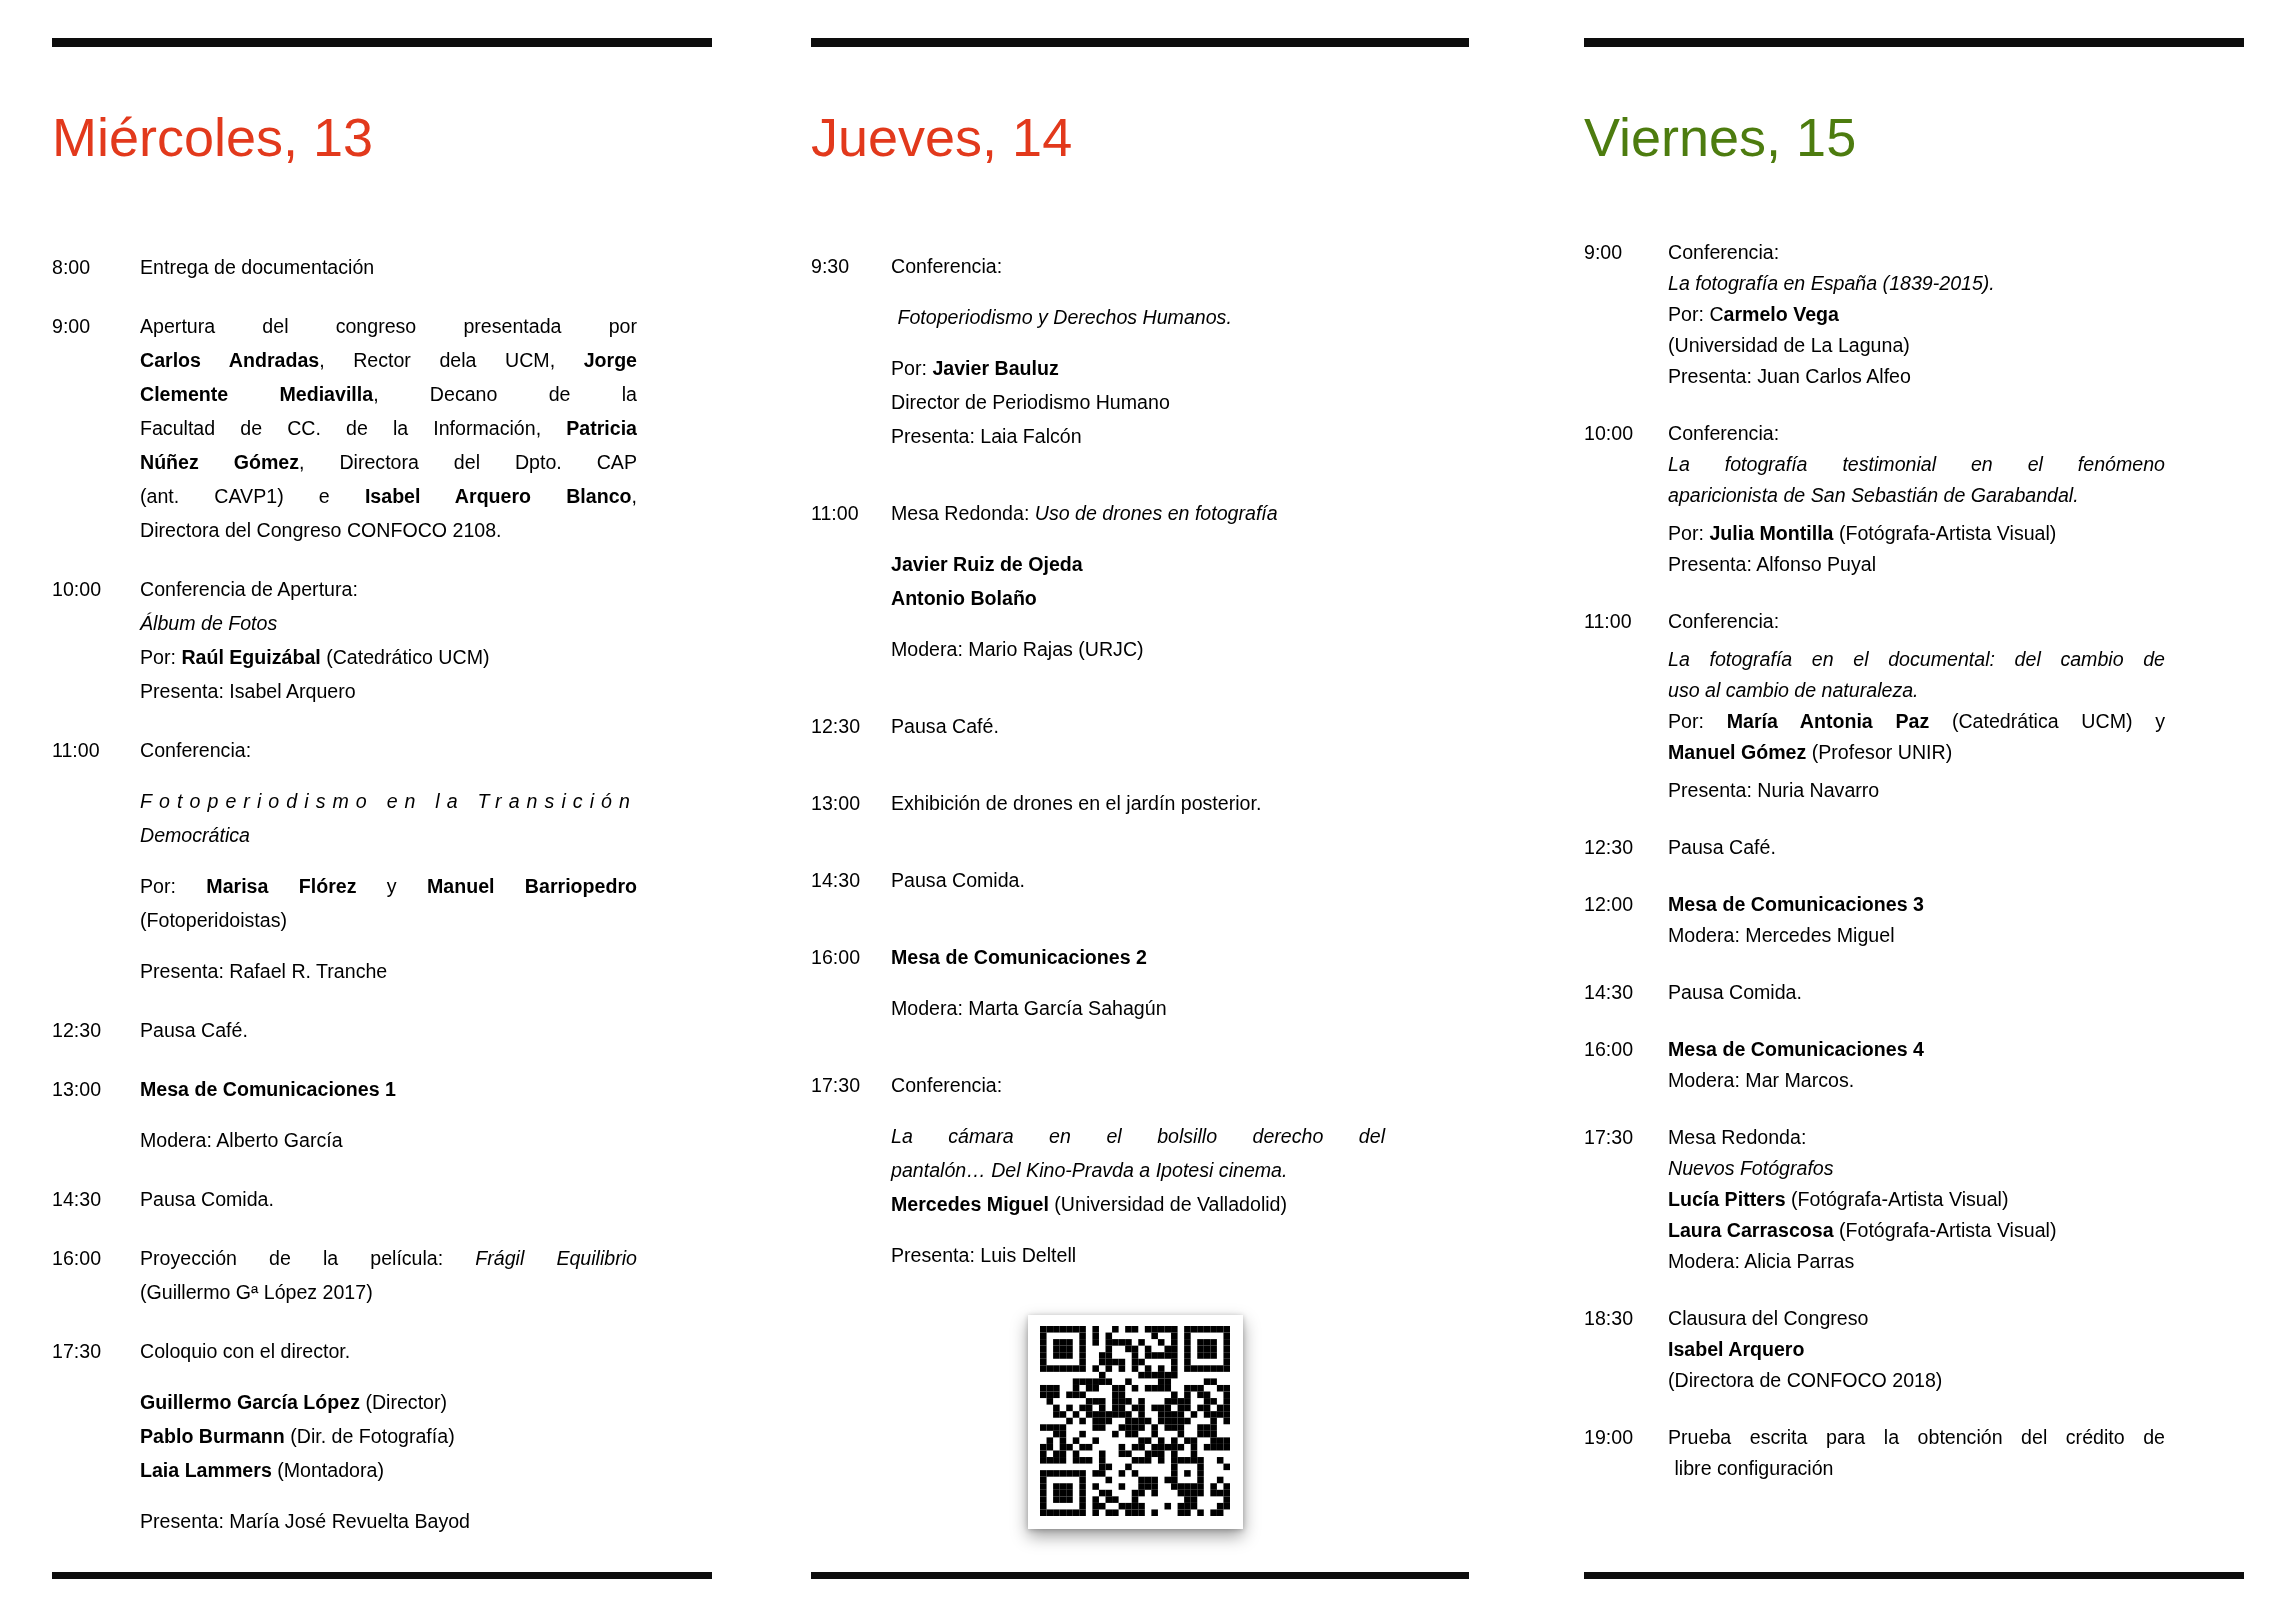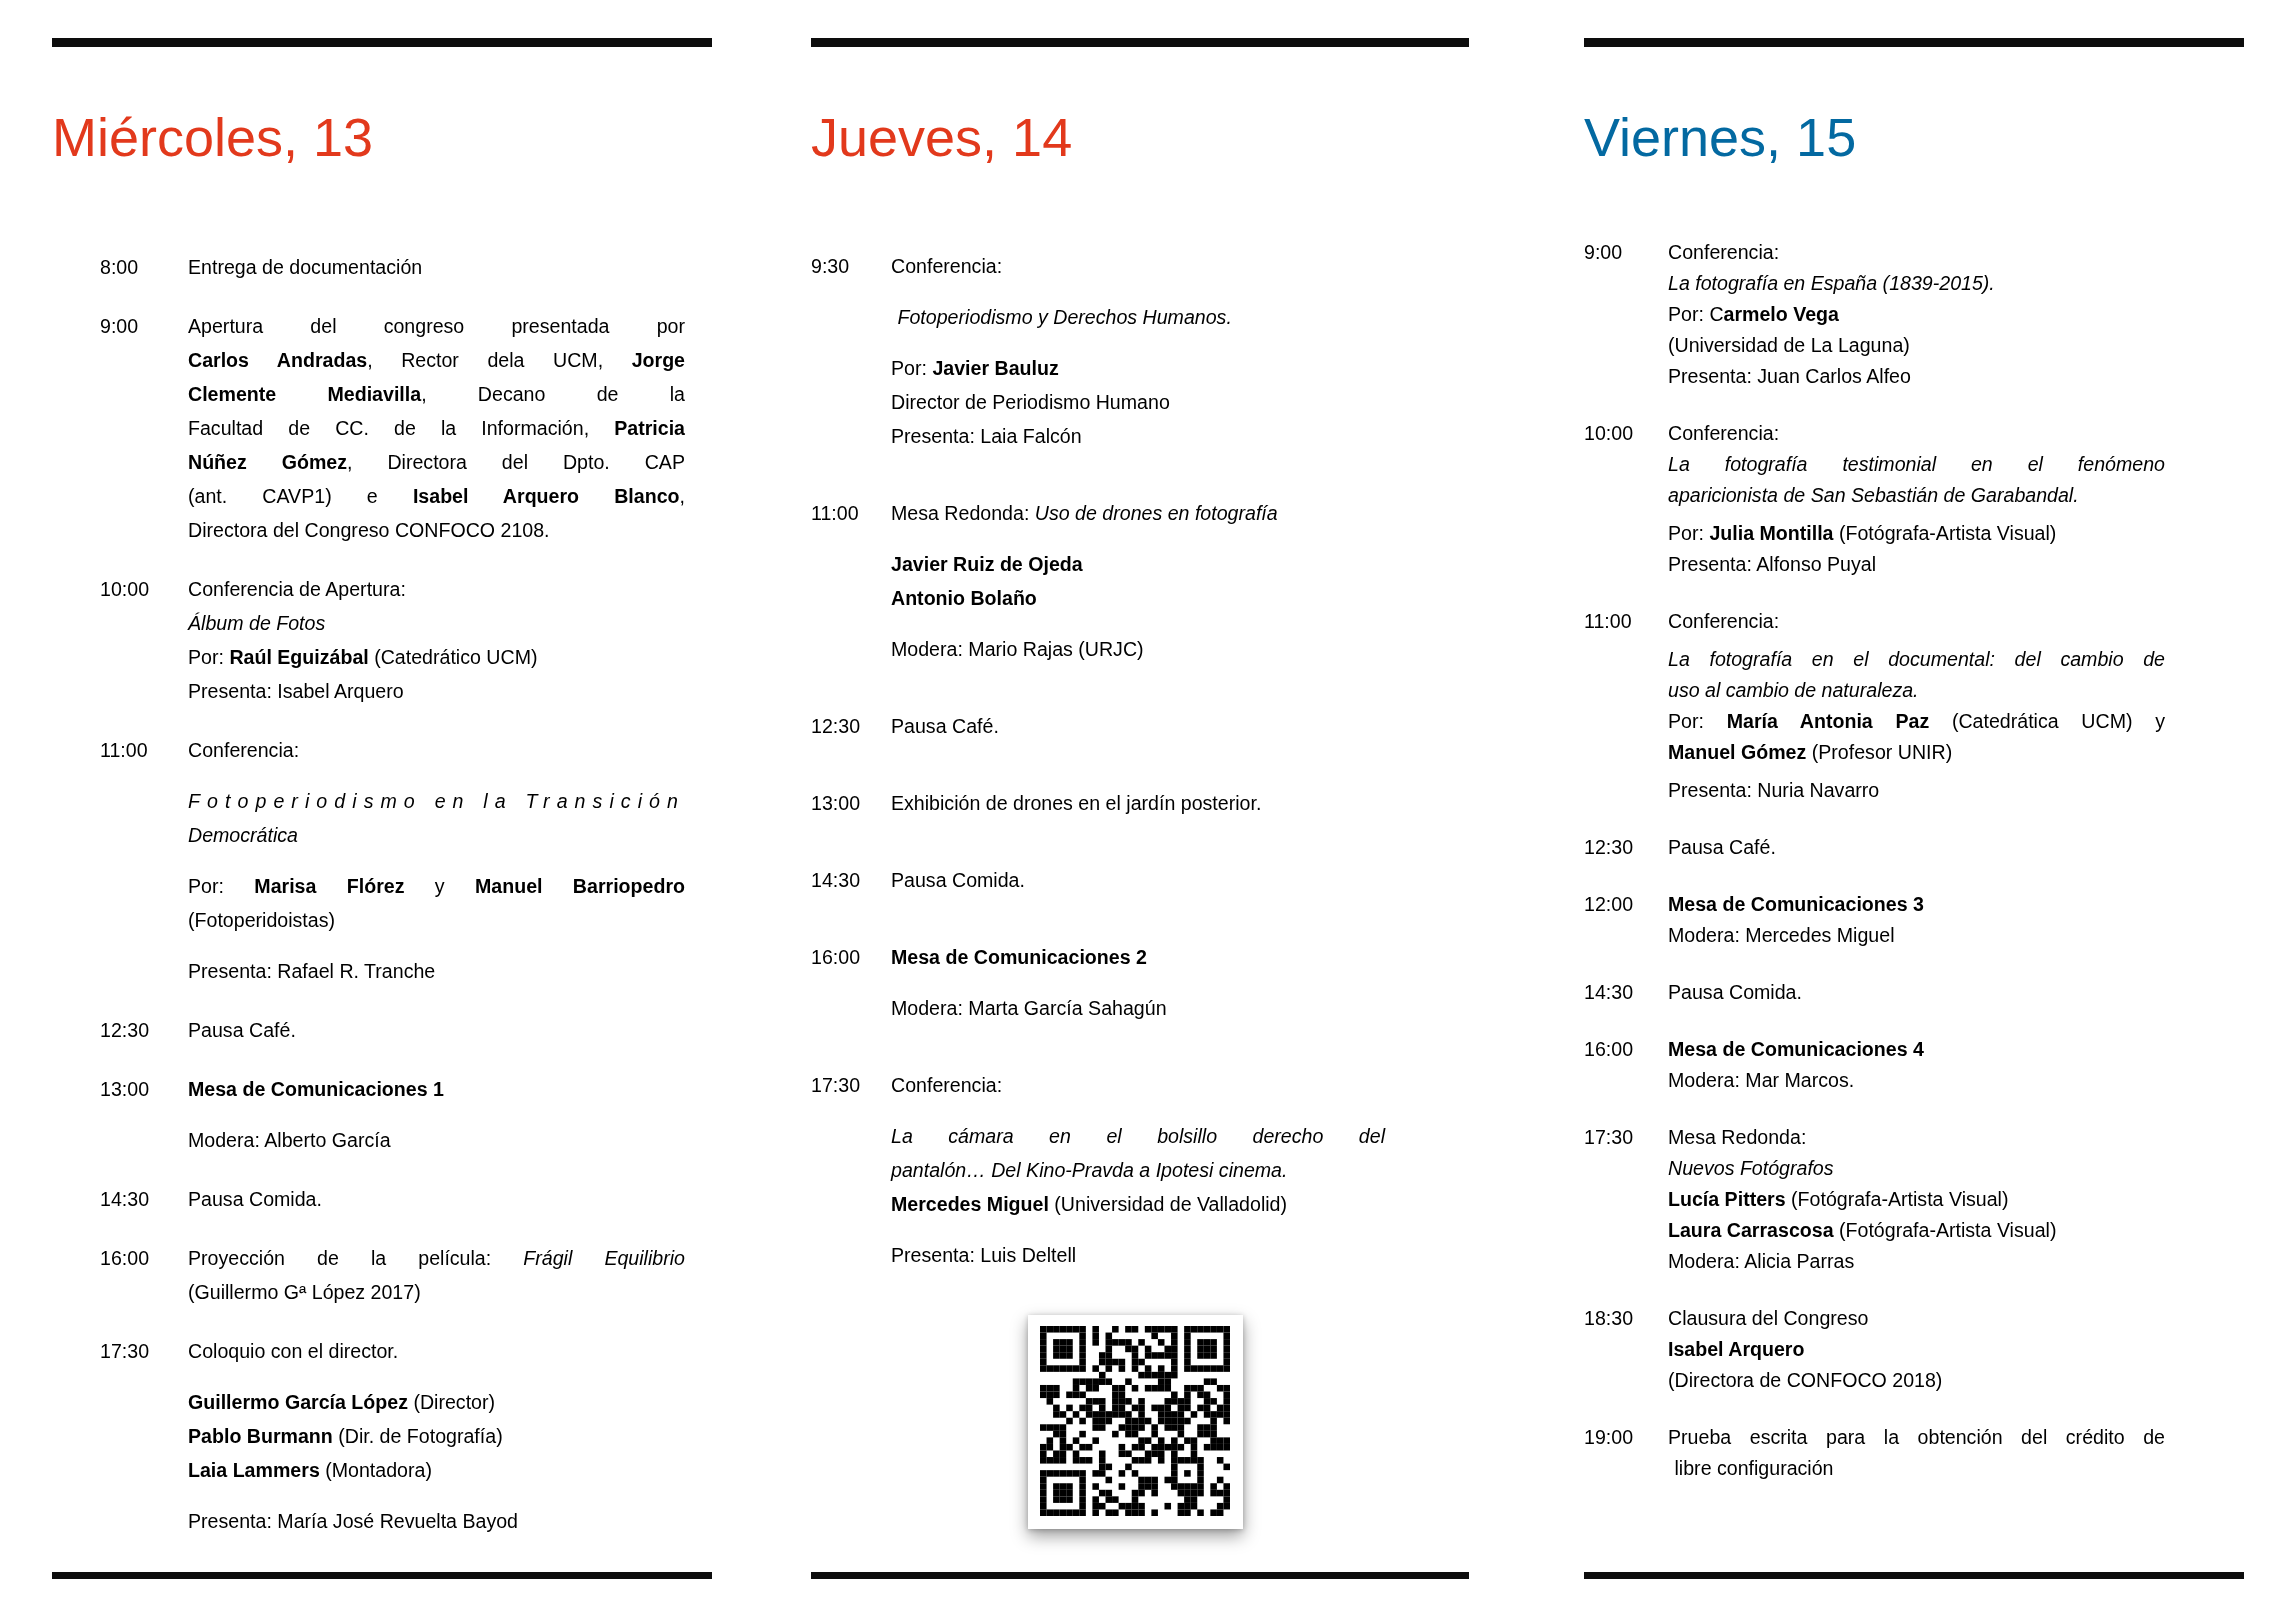--- a/index.html
+++ b/index.html
@@ -6,21 +6,21 @@
   body{width:2295px;height:1622px;position:relative;overflow:hidden;
        font-family:"Liberation Sans",sans-serif;color:#000;}
   .col{position:absolute;top:38px;height:1551px;}
   .c0{left:52px;width:660px;}
   .c1{left:811px;width:658px;}
   .c2{left:1584px;width:660px;}
   .rule{background:#0d0d0d;}
   .rule.top{height:8.5px;width:100%;}
   .rule.bottom{position:absolute;left:0;top:1534px;height:6.5px;width:100%;}
   .title{margin:63px 0 0 0;font-size:54px;font-weight:400;line-height:1.0;letter-spacing:0;}
-  .c0 .list{margin-top:86px;margin-left:48px;}
+  .c0 .list{margin-top:86px;}
   .c1 .list{margin-top:85px;}
   .c2 .list{margin-top:73px;}
   .list{font-size:19.6px;}
   .c0 .list,.c1 .list{line-height:34px;}
   .c2 .list{line-height:31px;}
   .entry{display:flex;margin-bottom:25px;}
   .c0 .entry{width:585px;margin-bottom:25px;}
   .c1 .entry{width:574px;margin-bottom:43px;}
   .c2 .entry{width:581px;margin-bottom:26px;}
   .time{flex:0 0 auto;}
@@ -622,21 +622,21 @@
               <rect x="270" y="280" width="10" height="10"></rect>
             </g>
           </svg>
         </div>
       </div>
     <div class="rule bottom" style="background: rgb(13, 13, 13);"></div>
   </section>
 
   <section class="col c2">
     <div class="rule top" style="background: rgb(13, 13, 13);"></div>
-    <h1 class="title" style="color: #0369a1;">Viernes, 15</h1>
+    <h1 class="title" style="color: #4d7c0f;">Viernes, 15</h1>
     <div class="list">
         <div class="entry">
           <div class="time">9:00</div>
           <div class="content">
             <p class="para"><span class="">Conferencia:</span></p>
             <p class="para"><span class="ri">La fotografía en España (1839-2015).</span></p>
             <p class="para"><span class="">Por: C</span><span class="rb ">armelo Vega</span></p>
             <p class="para"><span class="">(Universidad de La Laguna)</span></p>
             <p class="para"><span class="">Presenta: Juan Carlos Alfeo</span></p>
           </div>

